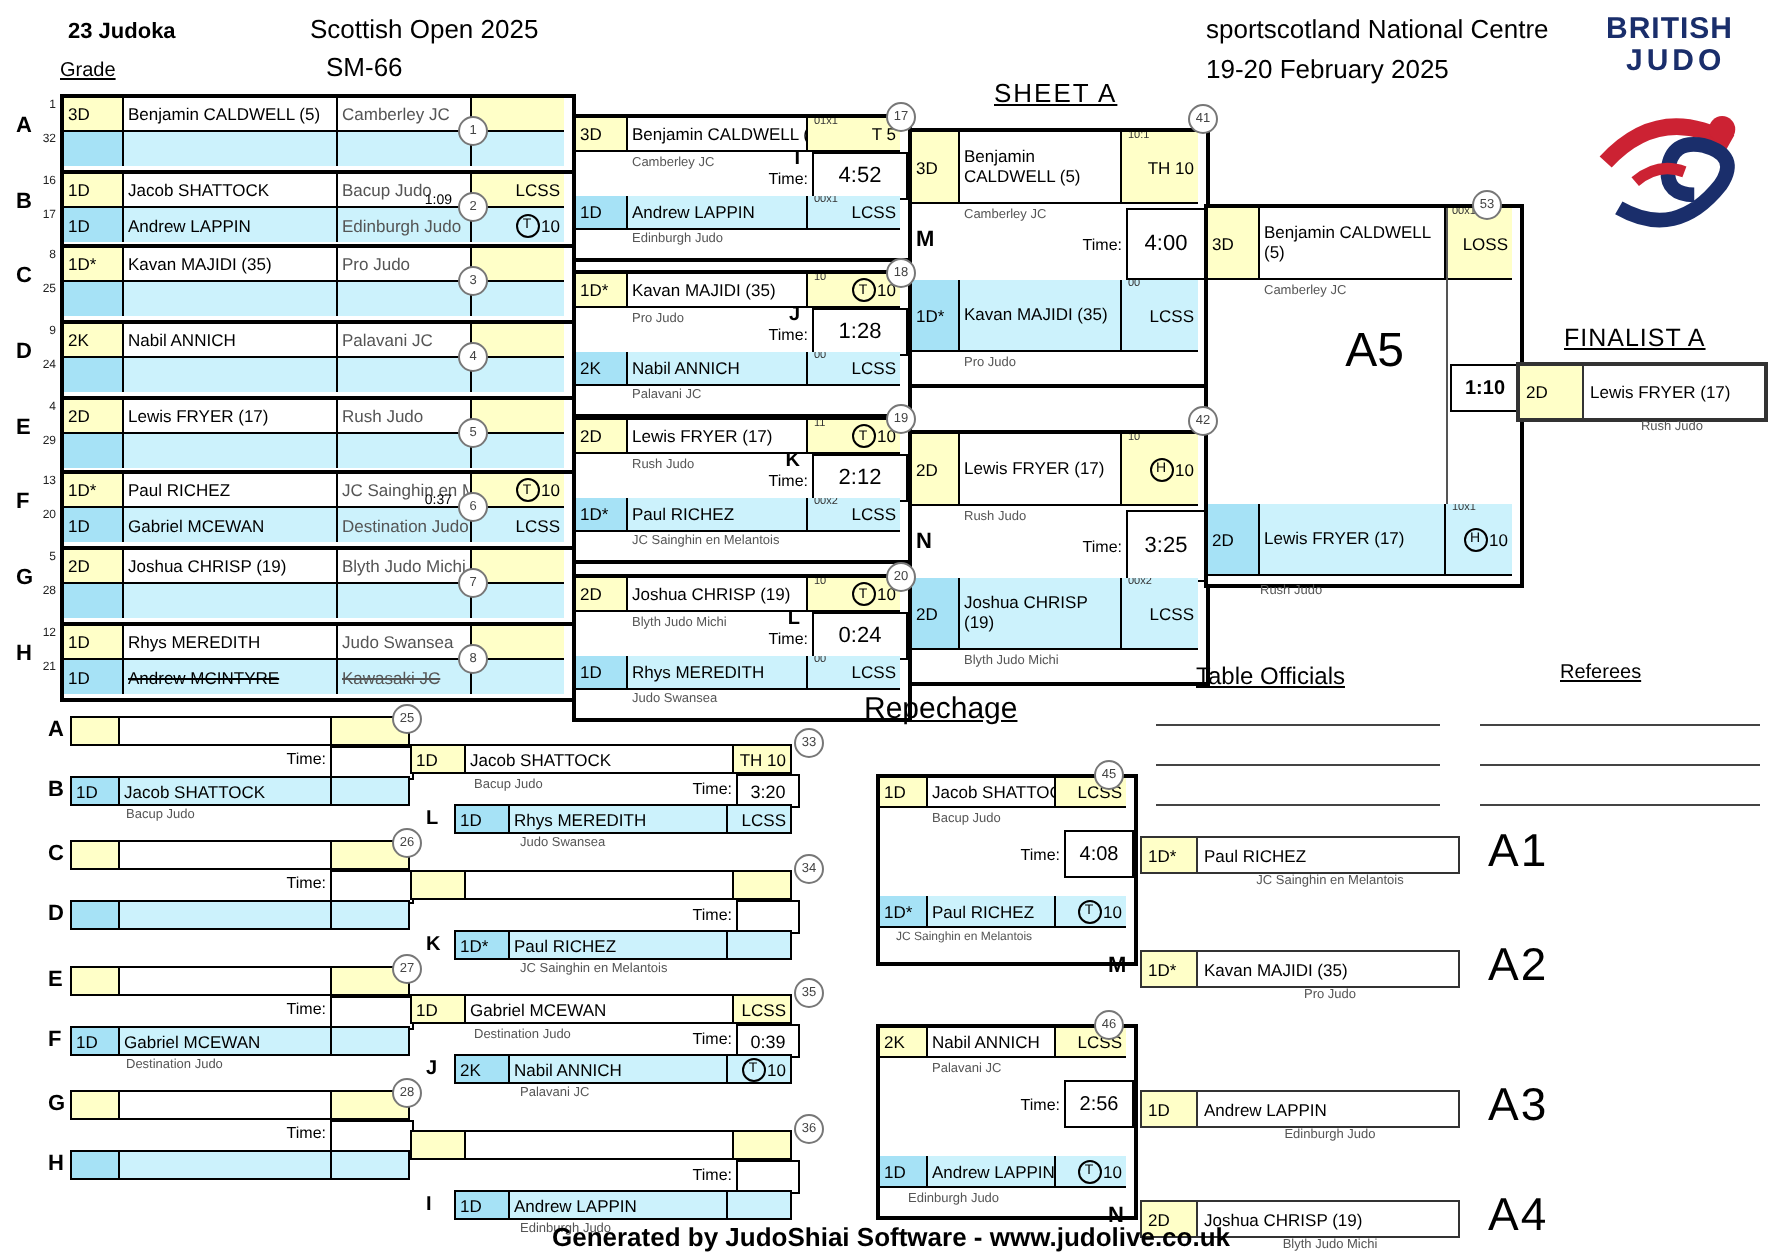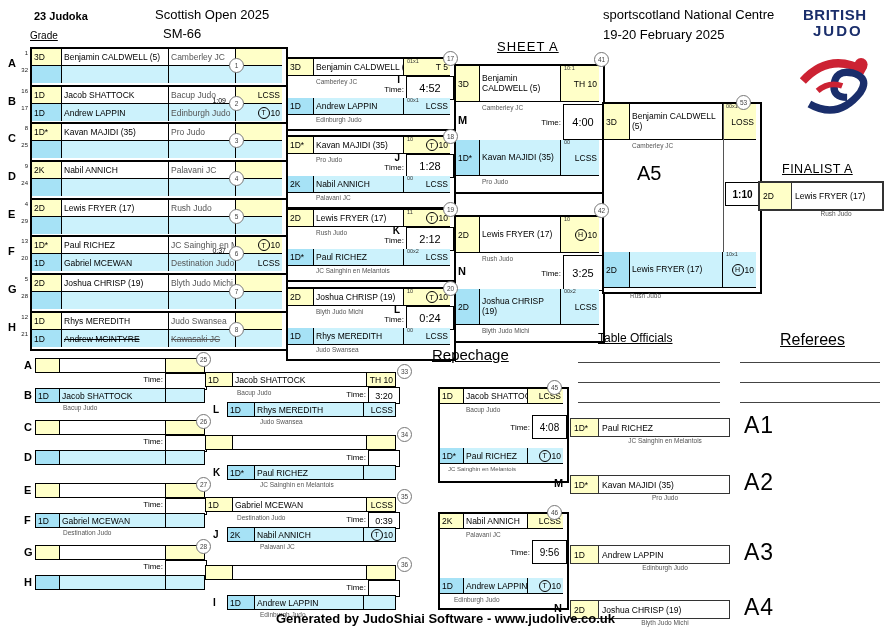--- a/index.html
+++ b/index.html
@@ -459,21 +459,21 @@
     <div class="bx" style="top:0">
       <span class="gf yl">3D</span>
         <span class="nf wh">Benjamin CALDWELL (5)</span>
         <span class="sf2 yl">
           <em class="sup">00x1</em>
           <span>LOSS</span>
         </span>
     </div>
     <div class="cl" style="left:28px;top:38px">Camberley JC</div>
     <div class="vln" style="left:119px;top:0;height:184px"></div>
-    <div class="abs" style="left:33px;top:58px;width:90px;text-align:left;font-size:20px">A5</div>
+    <div class="abs" style="left:8px;top:58px;width:90px;text-align:right;font-size:24px">A5</div>
     <div class="tbx" style="right:0;top:78px;width:33px;height:22px;font-size:10px;font-weight:bold">1:10</div>
     <div class="bx" style="top:148px">
       <span class="gf b1">2D</span>
         <span class="nf b2">Lewis FRYER (17)</span>
         <span class="sf2 b2">
           <em class="sup">10x1</em>
           <i class="mk">H</i>
           <span>10</span>
         </span>
     </div>
@@ -680,21 +680,21 @@
   <div class="m4" style="top:512px;height:94px">
     <div class="bx" style="top:0">
         <span class="g6 yl">2K</span>
         <span class="n6 wh">Nabil ANNICH</span>
         <span class="s6 yl">
           <span>LCSS</span>
         </span>
       </div>
     <div class="cl" style="left:26px;top:17px">Palavani JC</div>
     <div class="tlb" style="right:37px;top:34px">Time:</div>
-    <div class="tbx" style="right:0;top:26px;width:33px;height:22px;font-size:10px">9:56</div>
+    <div class="tbx" style="right:0;top:26px;width:33px;height:22px;font-size:10px">2:56</div>
     <div class="bx" style="top:64px;height:16px">
         <span class="g6 b1">1D</span>
         <span class="n6 b2">Andrew LAPPIN</span>
         <span class="s6 b2">
           <i class="mk">T</i>
           <span>10</span>
         </span>
       </div>
     <div class="cl" style="left:14px;top:82px">Edinburgh Judo</div>
   </div>
@@ -728,20 +728,20 @@
     <span class="rg yl">2D</span>
       <span class="rn wh">Joshua CHRISP (19)</span>
   </div>
   <div class="clubmid" style="left:600px;top:619px;width:130px">Blyth Judo Michi</div>
   <div class="rlab" style="left:744px;top:594px">A4</div>
 
   <div class="abs h-u" style="left:598px;top:331px;font-size:12px">Table Officials</div>
   <div class="line" style="left:578px;top:362px;width:142px"></div>
   <div class="line" style="left:578px;top:382px;width:142px"></div>
   <div class="line" style="left:578px;top:402px;width:142px"></div>
-  <div class="abs h-u" style="left:780px;top:331px;font-size:16px">Referees</div>
+  <div class="abs h-u" style="left:780px;top:331px;font-size:10px">Referees</div>
   <div class="line" style="left:740px;top:362px;width:140px"></div>
   <div class="line" style="left:740px;top:382px;width:140px"></div>
   <div class="line" style="left:740px;top:402px;width:140px"></div>
 
   <div class="abs" style="left:0;top:611px;width:891px;text-align:center;font-size:13px;font-weight:bold">Generated by JudoShiai Software - www.judolive.co.uk</div>
 
 </div>
 
 </body></html>

